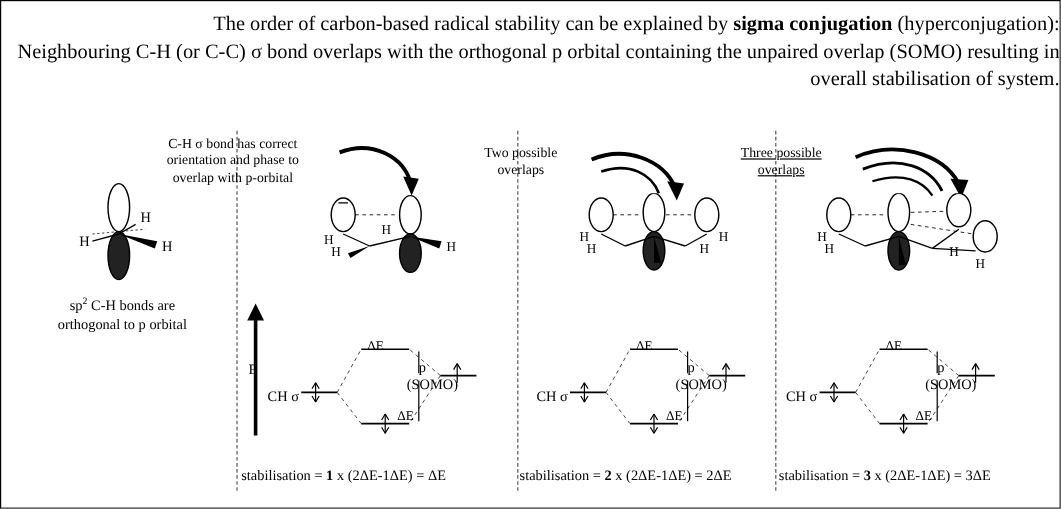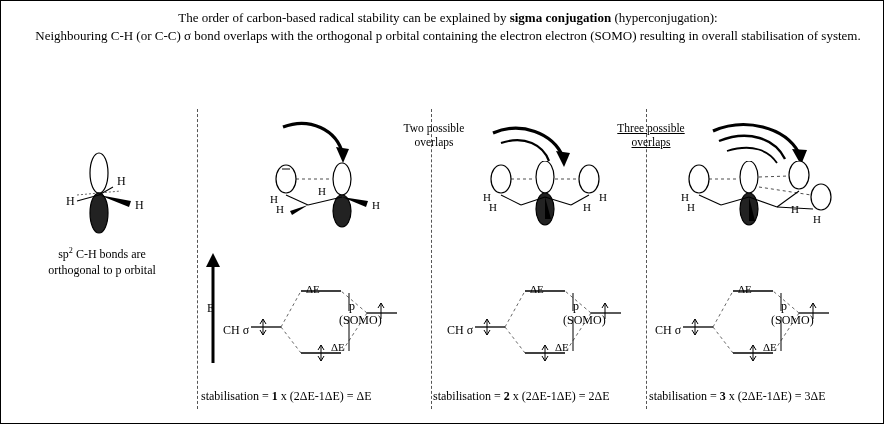--- a/index.html
+++ b/index.html
@@ -18,22 +18,22 @@
     box-sizing: border-box;
     border: 1px solid #000;
     background: #fff;
     overflow: hidden;
   }
   .abs { position: absolute; }
 
   
   .header {
     left: 12px; right: 0; top: 8px;
-    text-align: center;
-    font-size: 13px;
+    text-align: right;
+    font-size: 17px;
     line-height: 1.35;
   }
   .header .line { display: block; }
   .subtitle {
     left: 0; right: 0; top: 82px;
     text-align: center;
     font-style: italic;
     font-size: 12.5px;
   }
   sup { font-size: 0.68em; vertical-align: super; }
@@ -67,21 +67,21 @@
   }
   svg { display: block; }
 </style>
 </head>
 <body>
 
 <div id="page">
 
   <div class="abs header">
     <span class="line"><span>The order of carbon-based radical stability can be explained by </span><b>sigma conjugation</b><span> (hyperconjugation):</span></span>
-    <span class="line">Neighbouring C-H (or C-C) σ bond overlaps with the orthogonal p orbital containing the electron electron (SOMO) resulting in overall stabilisation of system.</span>
+    <span class="line">Neighbouring C-H (or C-C) σ bond overlaps with the orthogonal p orbital containing the unpaired overlap (SOMO) resulting in overall stabilisation of system.</span>
   </div>
 
 
   <div class="abs vdiv" style="left:196px;"></div>
   <div class="abs vdiv" style="left:430px;"></div>
   <div class="abs vdiv" style="left:645px;"></div>
 
   <div class="abs leftnote" style="left:20px; top:245px; width:162px;">
     <div><span>sp</span><sup>2</sup><span> C-H bonds are</span></div>
     <div>orthogonal to p orbital</div>
@@ -96,20 +96,25 @@
     <line x1="38" y1="44" x2="16" y2="50" stroke="#000" stroke-width="1.1"></line>
     <line x1="38" y1="44" x2="52" y2="36" stroke="#000" stroke-width="1.1"></line>
 
     <line x1="16" y1="44" x2="60" y2="40" stroke="#000" stroke-width="0.6" stroke-dasharray="2,2"></line>
 
     <text x="5" y="54" font-family="Liberation Serif, serif" font-size="12">H</text>
     <text x="56" y="34" font-family="Liberation Serif, serif" font-size="12">H</text>
     <text x="74" y="58" font-family="Liberation Serif, serif" font-size="12">H</text>
   </svg>
 
+  <div class="abs cap" style="left:108px; top:112px; width:170px;">
+    <div>C-H σ bond has correct</div>
+    <div>orientation and phase to</div>
+    <div>overlap with p-orbital</div>
+  </div>
 
   <svg class="abs" style="left:280px; top:118px;" width="70" height="50">
     <path d="M2 8 C 28 -2, 56 10, 62 36" stroke="#000" stroke-width="3.2" fill="none"></path>
     <path d="M62 44 L55 28 L68 30 Z" fill="#000"></path>
   </svg>
 
   <svg class="abs" style="left:255px; top:160px;" width="150" height="72">
 
     <ellipse cx="30" cy="18" rx="10" ry="14" fill="#ffffff" stroke="#000" stroke-width="1.2"></ellipse>
     <line x1="26" y1="8" x2="34" y2="8" stroke="#000" stroke-width="1"></line>

